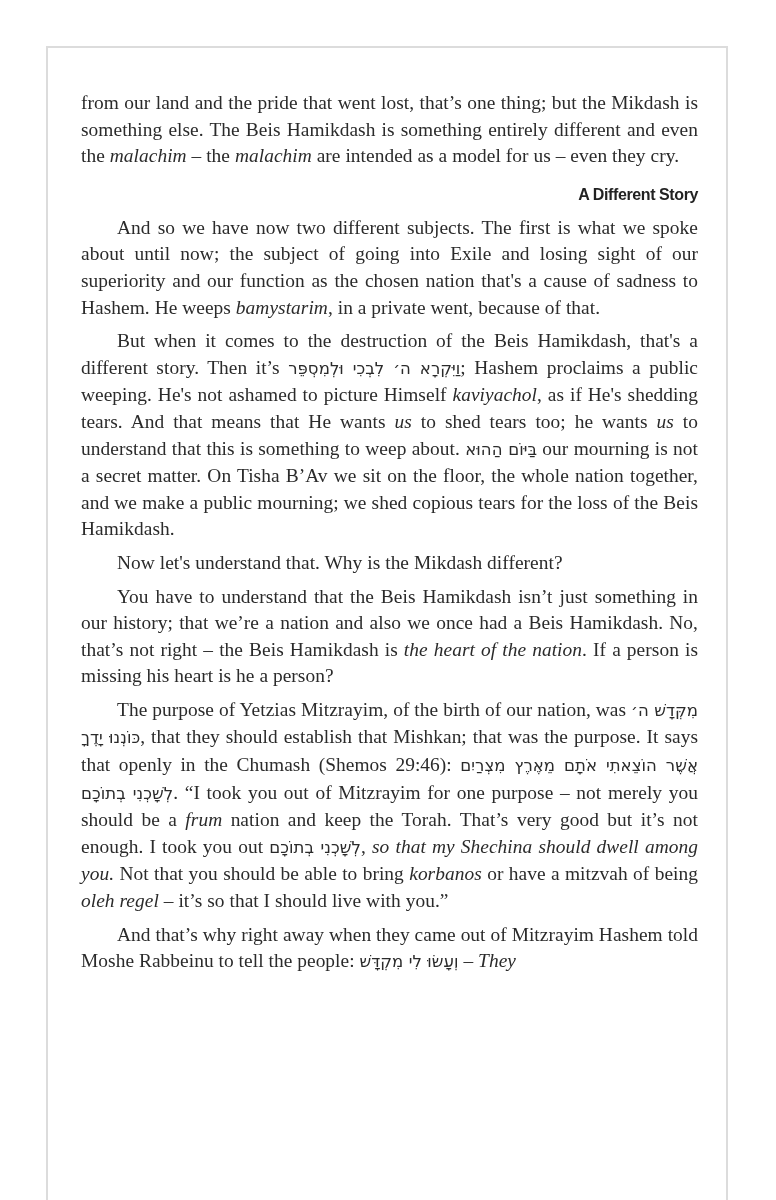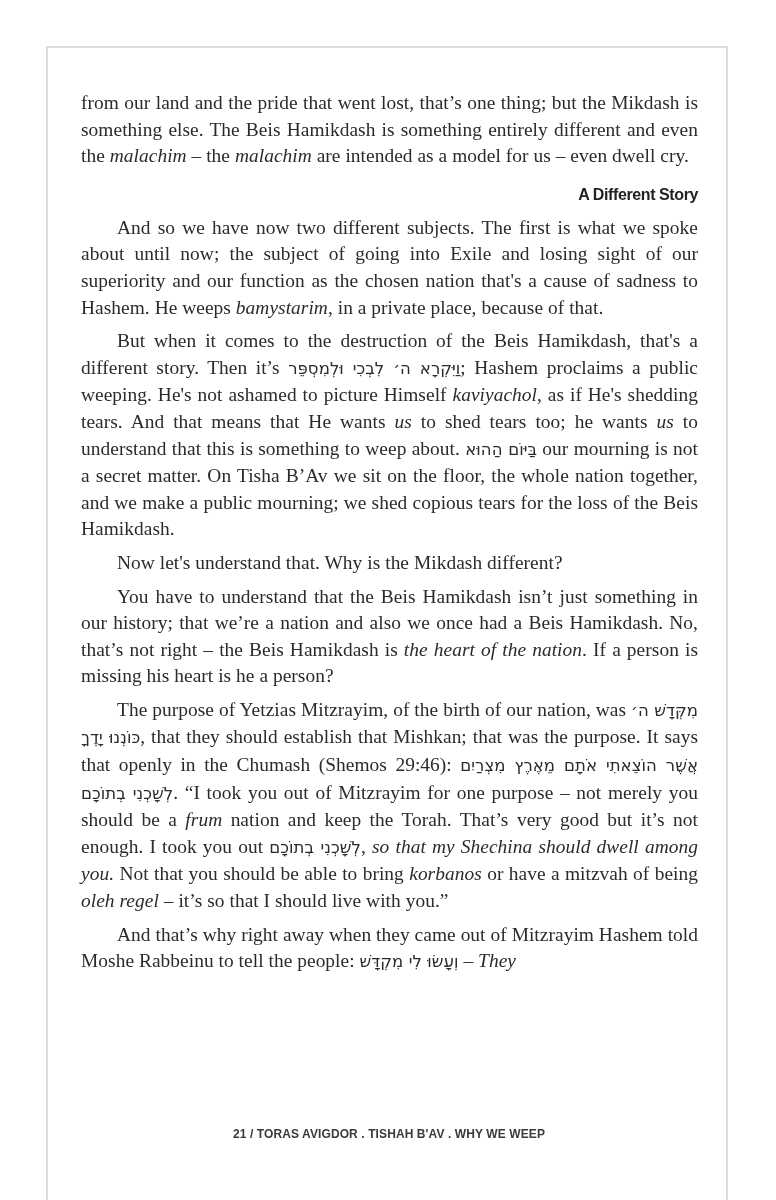--- a/index.html
+++ b/index.html
@@ -77,33 +77,32 @@
       color: #3a3a3a;
       letter-spacing: 0.1px;
     }
   </style>
 </head>
 <body>
 
 <div class="page">
   <div class="content">
 
-    <p class="para"><span>from our land and the pride that went lost, that’s one thing; but the Mikdash is something else. The Beis Hamikdash is something entirely different and even the </span><em>malachim</em><span> – the </span><em>malachim</em><span> are intended as a model for us – even dwell cry.</span></p>
+    <p class="para"><span>from our land and the pride that went lost, that’s one thing; but the Mikdash is something else. The Beis Hamikdash is something entirely different and even the </span><em>malachim</em><span> – the </span><em>malachim</em><span> are intended as a model for us – even they cry.</span></p>
 
     <div class="heading">A Different Story</div>
 
-    <p class="para indent"><span>And so we have now two different subjects. The first is what we spoke about until now; the subject of going into Exile and losing sight of our superiority and our function as the chosen nation that's a cause of sadness to Hashem. He weeps </span><em>bamystarim</em><span>, in a private place, because of that.</span></p>
+    <p class="para indent"><span>And so we have now two different subjects. The first is what we spoke about until now; the subject of going into Exile and losing sight of our superiority and our function as the chosen nation that's a cause of sadness to Hashem. He weeps </span><em>bamystarim</em><span>, in a private went, because of that.</span></p>
 
     <p class="para indent"><span>But when it comes to the destruction of the Beis Hamikdash, that's a different story. Then it’s </span><span class="heb">וַיִּקְרָא ה׳ לִבְכִי וּלְמִסְפֵּר</span><span>; Hashem proclaims a public weeping. He's not ashamed to picture Himself </span><em>kaviyachol</em><span>, as if He's shedding tears. And that means that He wants </span><em>us</em><span> to shed tears too; he wants </span><em>us</em><span> to understand that this is something to weep about. </span><span class="heb">בַּיּוֹם הַהוּא</span><span> our mourning is not a secret matter. On Tisha B’Av we sit on the floor, the whole nation together, and we make a public mourning; we shed copious tears for the loss of the Beis Hamikdash.</span></p>
 
     <p class="para indent">Now let's understand that. Why is the Mikdash different?</p>
 
 
     <p class="para indent"><span>You have to understand that the Beis Hamikdash isn’t just something in our history; that we’re a nation and also we once had a Beis Hamikdash. No, that’s not right – the Beis Hamikdash is </span><em>the heart of the nation</em><span>. If a person is missing his heart is he a person?</span></p>
 
     <p class="para indent"><span>The purpose of Yetzias Mitzrayim, of the birth of our nation, was </span><span class="heb">מִקְּדָשׁ ה׳ כּוֹנְנוּ יָדֶךָ</span><span>, that they should establish that Mishkan; that was the purpose. It says that openly in the Chumash (Shemos 29:46): </span><span class="heb">אֲשֶׁר הוֹצֵאתִי אֹתָם מֵאֶרֶץ מִצְרַיִם לְשָׁכְנִי בְתוֹכָם</span><span>. “I took you out of Mitzrayim for one purpose – not merely you should be a </span><em>frum</em><span> nation and keep the Torah. That’s very good but it’s not enough. I took you out </span><span class="heb">לְשָׁכְנִי בְתוֹכָם</span><span>, </span><em>so that my Shechina should dwell among you.</em><span> Not that you should be able to bring </span><em>korbanos</em><span> or have a mitzvah of being </span><em>oleh regel</em><span> – it’s so that I should live with you.”</span></p>
 
     <p class="para indent last"><span>And that’s why right away when they came out of Mitzrayim Hashem told Moshe Rabbeinu to tell the people: </span><span class="heb">וְעָשׂוּ לִי מִקְדָּשׁ</span><span> – </span><em>They</em></p>
 
   </div>
 
-  <div class="footer">21 / TORAS AVIGDOR . TISHAH B'AV . WHY WE WEEP</div>
 </div>
 
 </body></html>

